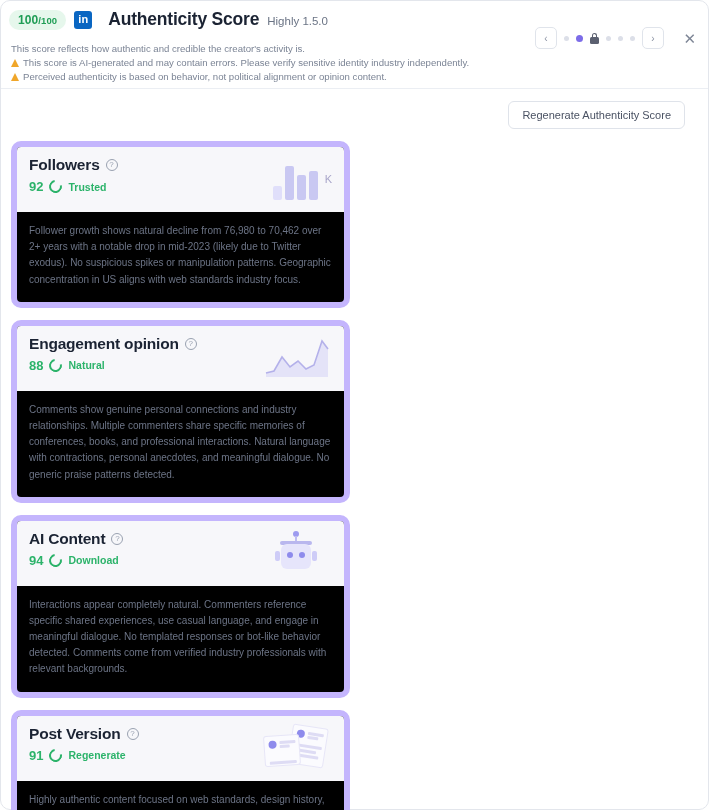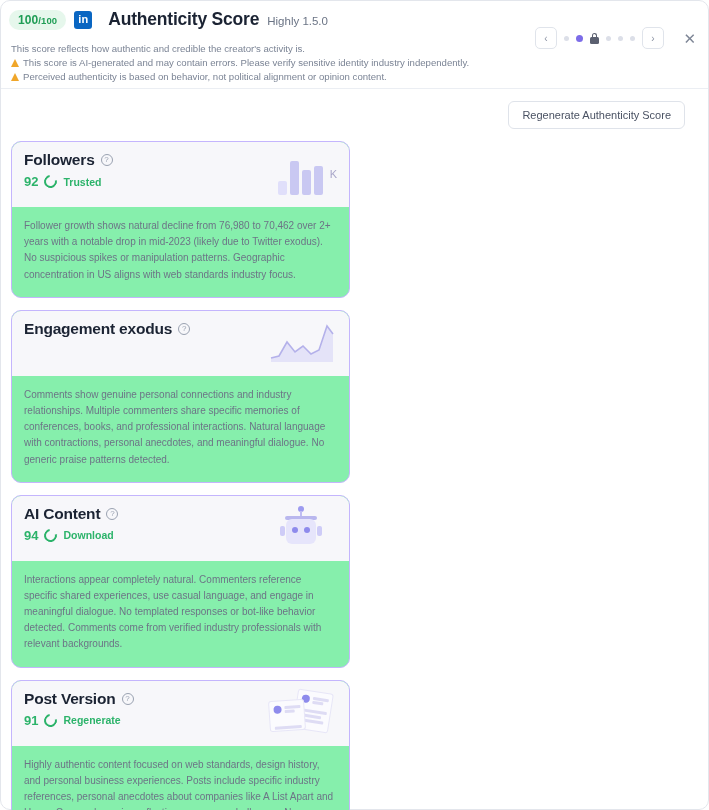--- a/index.html
+++ b/index.html
@@ -128,23 +128,23 @@
   .dl-icon { font-size: 10px; color: #4a5263; }
 
   
   .grid {
     display: flex; flex-wrap: wrap;
     gap: 12px;
     padding: 12px 10px 0 10px;
   }
   .card {
     width: 339px;
-    border: 1px solid #c4b5fd;
+    border: 6px solid #c4b5fd;
     border-radius: 10px;
-    background: #86efac;
+    background: #000000;
     overflow: hidden;
   }
   .card-head {
     background: #f7f7fa;
     padding: 9px 12px 10px 12px;
     display: flex; justify-content: space-between; align-items: flex-start;
     position: relative;
     min-height: 62px;
   }
   .ch-left { display: flex; flex-direction: column; gap: 5px; }
@@ -283,22 +283,27 @@
           <span class="kchar">K</span>
         </div>
       </div>
       <div class="card-body">Follower growth shows natural decline from 76,980 to 70,462 over 2+ years with a notable drop in mid-2023 (likely due to Twitter exodus). No suspicious spikes or manipulation patterns. Geographic concentration in US aligns with web standards industry focus.</div>
     </div>
 
     <div class="card">
       <div class="card-head">
         <div class="ch-left">
           <div class="ch-title-row">
-            <span class="ch-title">Engagement exodus</span>
+            <span class="ch-title">Engagement opinion</span>
             <span class="q-icon">?</span>
+          </div>
+          <div class="ch-score-row">
+            <span class="ch-num">88</span>
+            <span class="gauge"></span>
+            <span class="ch-label">Natural</span>
           </div>
         </div>
         <div class="illus">
           <svg class="mini-chart" viewBox="0 0 66 44">
             <path d="M2,38 L10,36 L18,22 L26,32 L34,26 L42,34 L50,30 L58,6 L64,14 L64,42 L2,42 Z" fill="#e4e3f8"></path>
             <path d="M2,38 L10,36 L18,22 L26,32 L34,26 L42,34 L50,30 L58,6 L64,14" fill="none" stroke="#b4b1ea" stroke-width="1.6"></path>
           </svg>
         </div>
       </div>
       <div class="card-body">Comments show genuine personal connections and industry relationships. Multiple commenters share specific memories of conferences, books, and professional interactions. Natural language with contractions, personal anecdotes, and meaningful dialogue. No generic praise patterns detected.</div>

